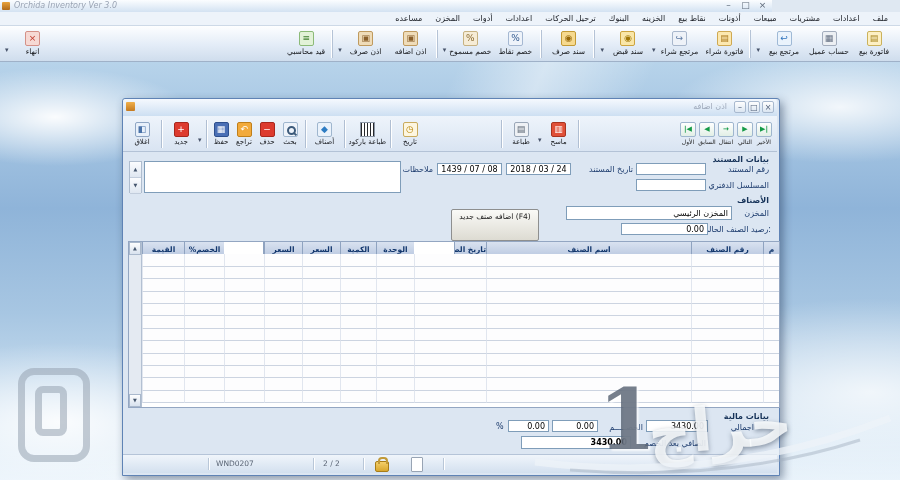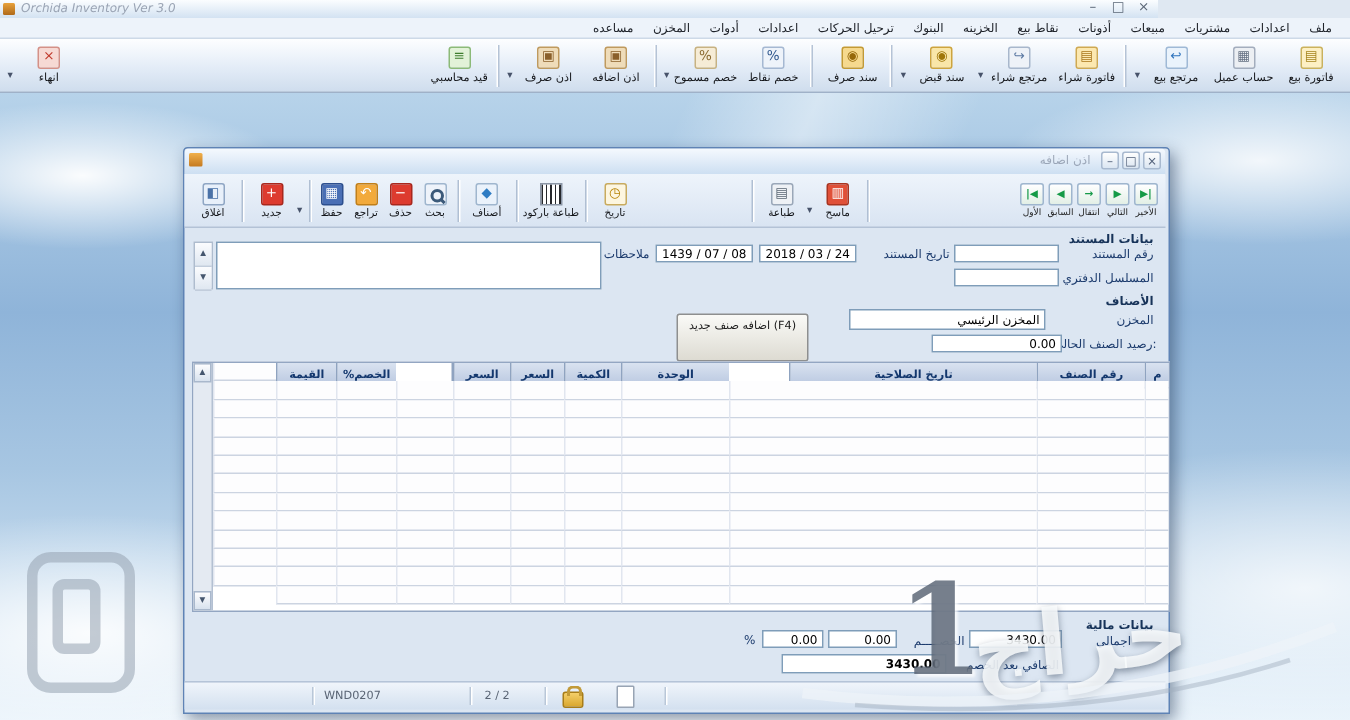--- a/index.html
+++ b/index.html
@@ -322,34 +322,35 @@
       <span>▲</span>
       <span>▼</span>
     </div>
 
     <div class="lbl" style="right:10px;top:82px;">المسلسل الدفتري</div>
     <div class="field" style="left:513px;top:80px;width:70px;height:12px;"></div>
 
     <div class="lbl grp" style="right:10px;top:97px;">الأصناف</div>
 
     <div class="lbl" style="right:10px;top:110px;">المخزن</div>
-    <div class="field rt" style="left:443px;top:107px;width:131px;height:14px;line-height:11px;">المخزن الرئيسي</div>
+    <div class="field rt" style="left:443px;top:107px;width:166px;height:14px;line-height:11px;">المخزن الرئيسي</div>
     <div class="btn3d" style="left:328px;top:110px;width:88px;height:32px;line-height:13px;">اضافه صنف جديد (F4)</div>
 
     <div class="lbl" style="right:8px;top:126px;">رصيد الصنف الحالي:</div>
     <div class="field rt" style="left:498px;top:124px;width:87px;height:12px;">0.00</div>
 
     <div class="abs tablewrap">
       <div class="vscroll">
         <span class="arr" style="top:0;">▲</span>
         <span class="arr" style="bottom:0;">▼</span>
       </div>
       <div class="grid" style="grid-template-columns: 16px 72px 205px 72px 38px 36px 38px 38px 40px 40px 42px; grid-auto-rows: 12.4px;">
           <div class="th" style="height: 16px;">م</div>
           <div class="th" style="height: 16px;">رقم الصنف</div>
+          <div class="th" style="height: 16px;">اسم الصنف</div>
           <div class="th" style="height: 16px; margin-left: 40px;">تاريخ الصلاحية</div>
           <div class="th" style="height: 16px;">الوحدة</div>
           <div class="th" style="height: 16px;">الكمية</div>
           <div class="th" style="height: 16px;">السعر</div>
           <div class="th" style="height: 16px;">السعر</div>
           <div class="th" style="height: 16px; margin-left: 43px;">الخصم</div>
           <div class="th" style="height: 16px;">الخصم%</div>
           <div class="th" style="height: 16px;">القيمة</div>
           <div class="td"></div>
           <div class="td"></div>

